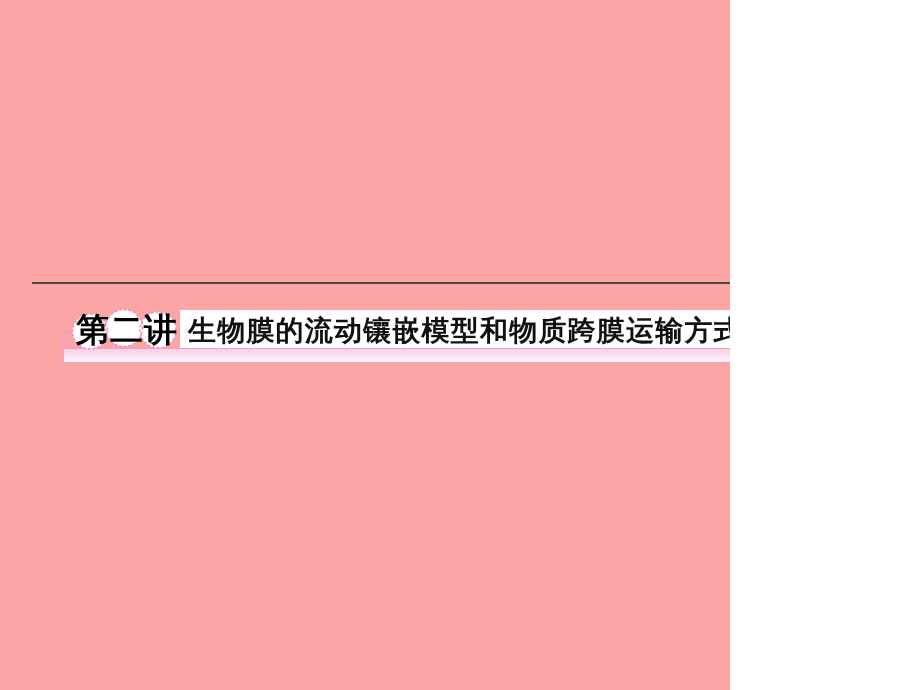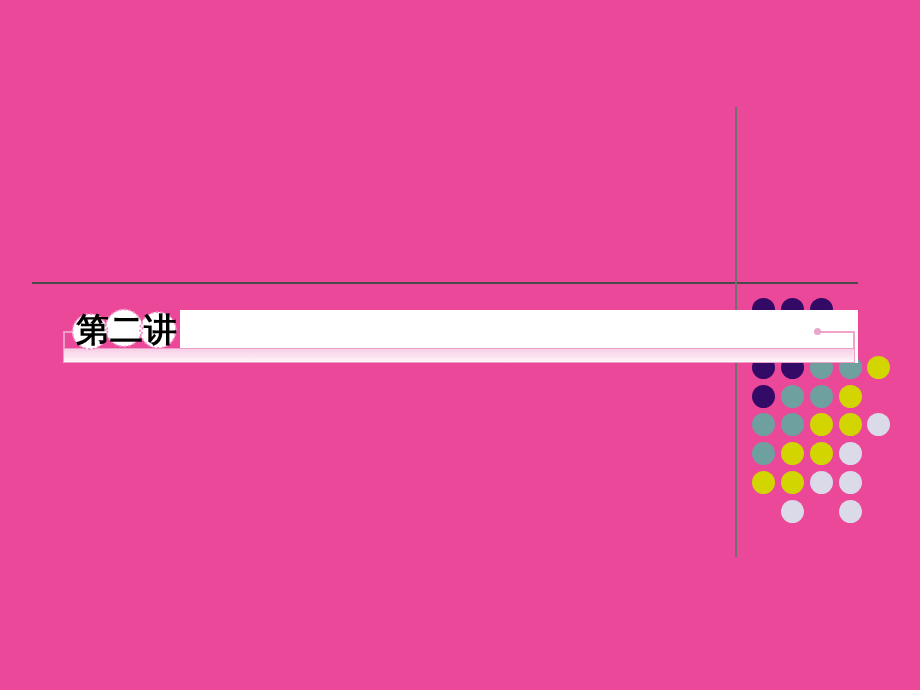--- a/index.html
+++ b/index.html
@@ -1,17 +1,17 @@
 <!DOCTYPE html>
 <html><head>
 <meta charset="utf-8">
 <style>
   html,body { margin:0; padding:0; background:#ffffff; }
   .slide {
-    position:relative; width:920px; height:690px; background:#ec4899;
+    position:relative; width:730px; height:690px; background:#fca5a5;
     overflow:hidden; font-family:"DejaVu Sans", sans-serif;
   }
   .hline { position:absolute; left:32px; top:282px; width:826px; height:1.5px; background:var(--hline-gray,#4a4a4a); }
   .vline { position:absolute; left:735px; top:107px; width:2.4px; height:450px; background:var(--vline-gray,#6f6f6f); }
 
   .dot-layer { position:absolute; left:0; top:0; width:920px; height:690px; }
   .dot { position:absolute; width:23px; height:23px; border-radius:50%; }
 
   .title-box-bg { position:absolute; left:180px; top:310px; width:678px; height:53px; background:#ffffff; }
 
@@ -93,14 +93,15 @@
     <circle cx="30" cy="33.5" r="17.5" fill="#ffffff"></circle>
     <circle cx="64" cy="30" r="18.5" fill="#ffffff"></circle>
     <circle cx="98" cy="32" r="18" fill="#ffffff"></circle>
     <circle cx="30" cy="33.5" r="17.5" fill="none" stroke="currentColor" stroke-width="1.8" stroke-dasharray="0.8 3.8" stroke-linecap="round"></circle>
     <circle cx="64" cy="30" r="18.5" fill="none" stroke="currentColor" stroke-width="1.8" stroke-dasharray="0.8 3.8" stroke-linecap="round"></circle>
     <circle cx="98" cy="32" r="18" fill="none" stroke="currentColor" stroke-width="1.8" stroke-dasharray="0.8 3.8" stroke-linecap="round"></circle>
   </svg>
 
   <div class="lecture-label">第二讲</div>
 
+  <div class="slide-title">生物膜的流动镶嵌模型和物质跨膜运输方式</div>
 
 </div>
 
 </body></html>

